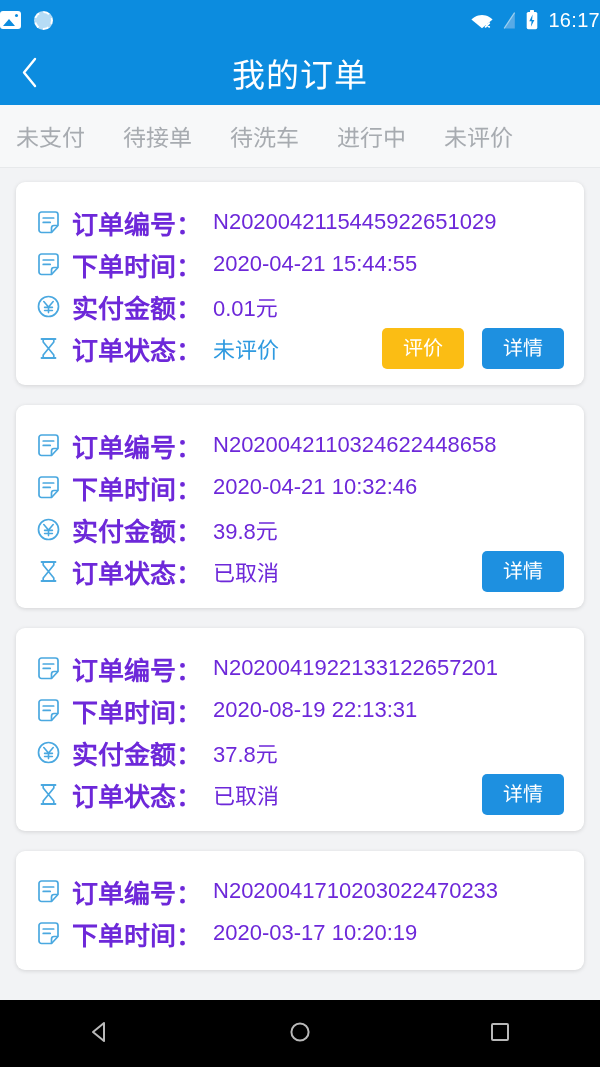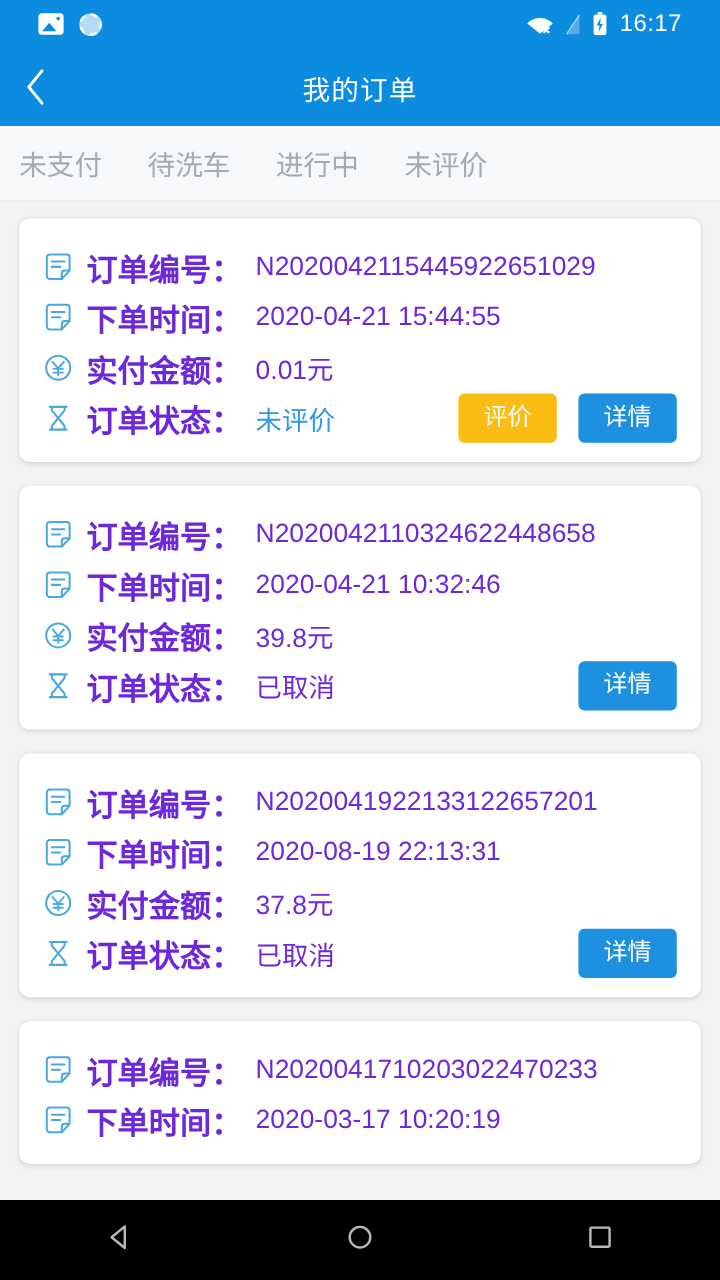--- a/index.html
+++ b/index.html
@@ -6,21 +6,21 @@
   html, body {
     width:600px; height:1067px;
     font-family:"Liberation Sans","DejaVu Sans",sans-serif;
     background:#f2f3f5; overflow:hidden;
   }
   #app { position:relative; width:600px; height:1067px; display:flex; flex-direction:column; }
 
   
   .statusbar{
     height:40px; background:#0c8cdf; flex:0 0 40px;
-    display:flex; align-items:center; padding:0 32px; color:#fff;
+    display:flex; align-items:center; padding:0 0; color:#fff;
   }
   .sb-left{ display:flex; align-items:center; gap:13px; }
   .sb-right{ margin-left:auto; display:flex; align-items:center; gap:10px; }
   .ic-photo{
     width:21px; height:18px; background:#fff; border-radius:3px;
     position:relative; overflow:hidden;
   }
   .ic-photo::after{
     content:""; position:absolute; left:3px; bottom:3px;
     width:0; height:0; border-left:6px solid transparent;
@@ -46,21 +46,21 @@
     height:65px; flex:0 0 65px; background:#0c8cdf;
     display:flex; align-items:center; position:relative;
   }
   .back-btn{
     width:58px; height:65px; display:flex; align-items:center;
     justify-content:center; cursor:pointer;
   }
   .back-btn svg{ display:block; }
   .header-title{
     position:absolute; left:0; right:0; text-align:center;
-    color:#fff; font-size:23px; letter-spacing:1px;
+    color:#fff; font-size:33px; letter-spacing:1px;
     pointer-events:none;
   }
 
   
   .tabbar{
     flex:0 0 63px; height:63px; background:#f7f8f9;
     display:flex; align-items:stretch; overflow:hidden;
     border-bottom:1px solid #e7e9eb; position:relative;
   }
   .tab{
@@ -159,20 +159,21 @@
         <svg width="17" height="31" viewBox="0 0 17 31">
           <path d="M14 2 L3 15.5 L14 29" stroke="#ffffff" stroke-width="2.4" fill="none" stroke-linecap="round" stroke-linejoin="round"></path>
         </svg>
       </span>
     </div>
     <div class="header-title">我的订单</div>
   </div>
 
   <div class="tabbar">
     <div class="tab">未支付</div>
+    <div class="tab">待接单</div>
     <div class="tab">待洗车</div>
     <div class="tab">进行中</div>
     <div class="tab">未评价</div>
   </div>
 
   <div class="content">
 
     <div class="card">
       <div class="row">
         <span class="row-ico">

